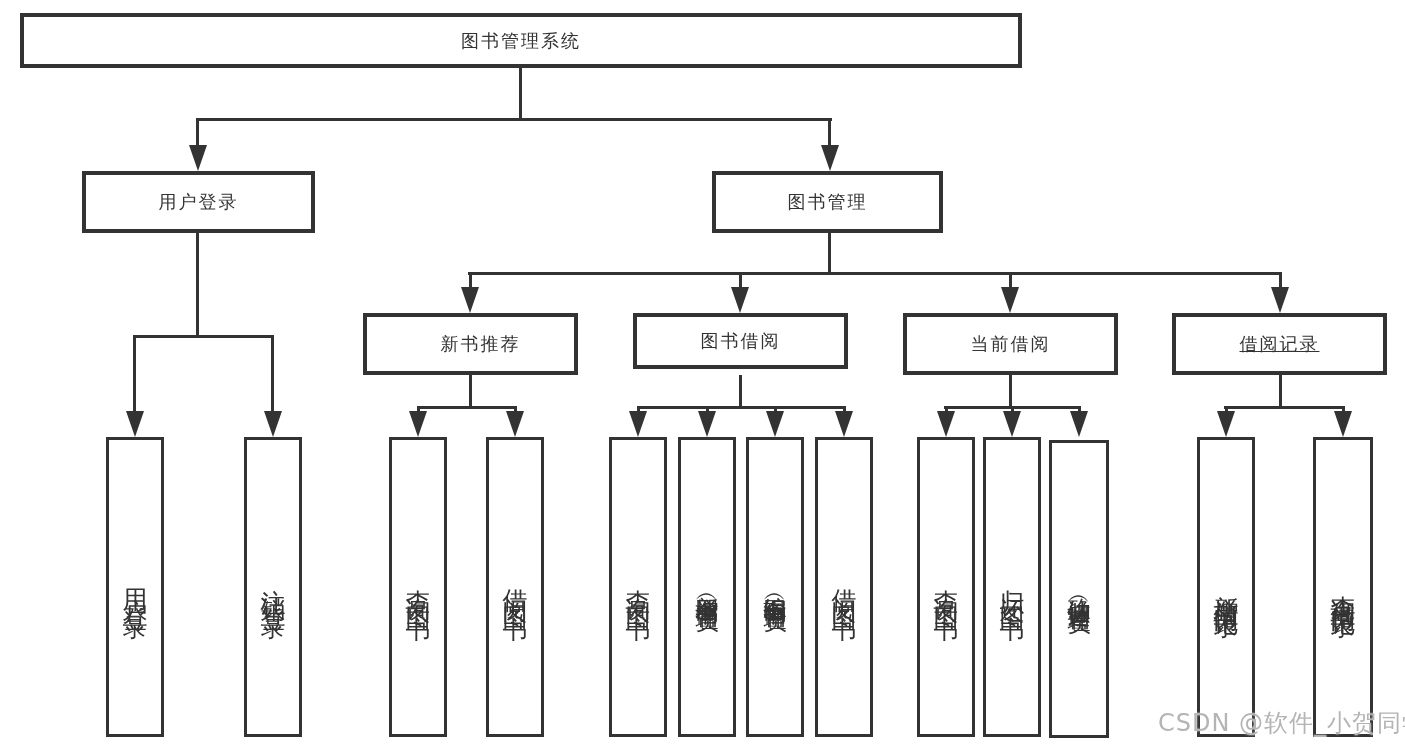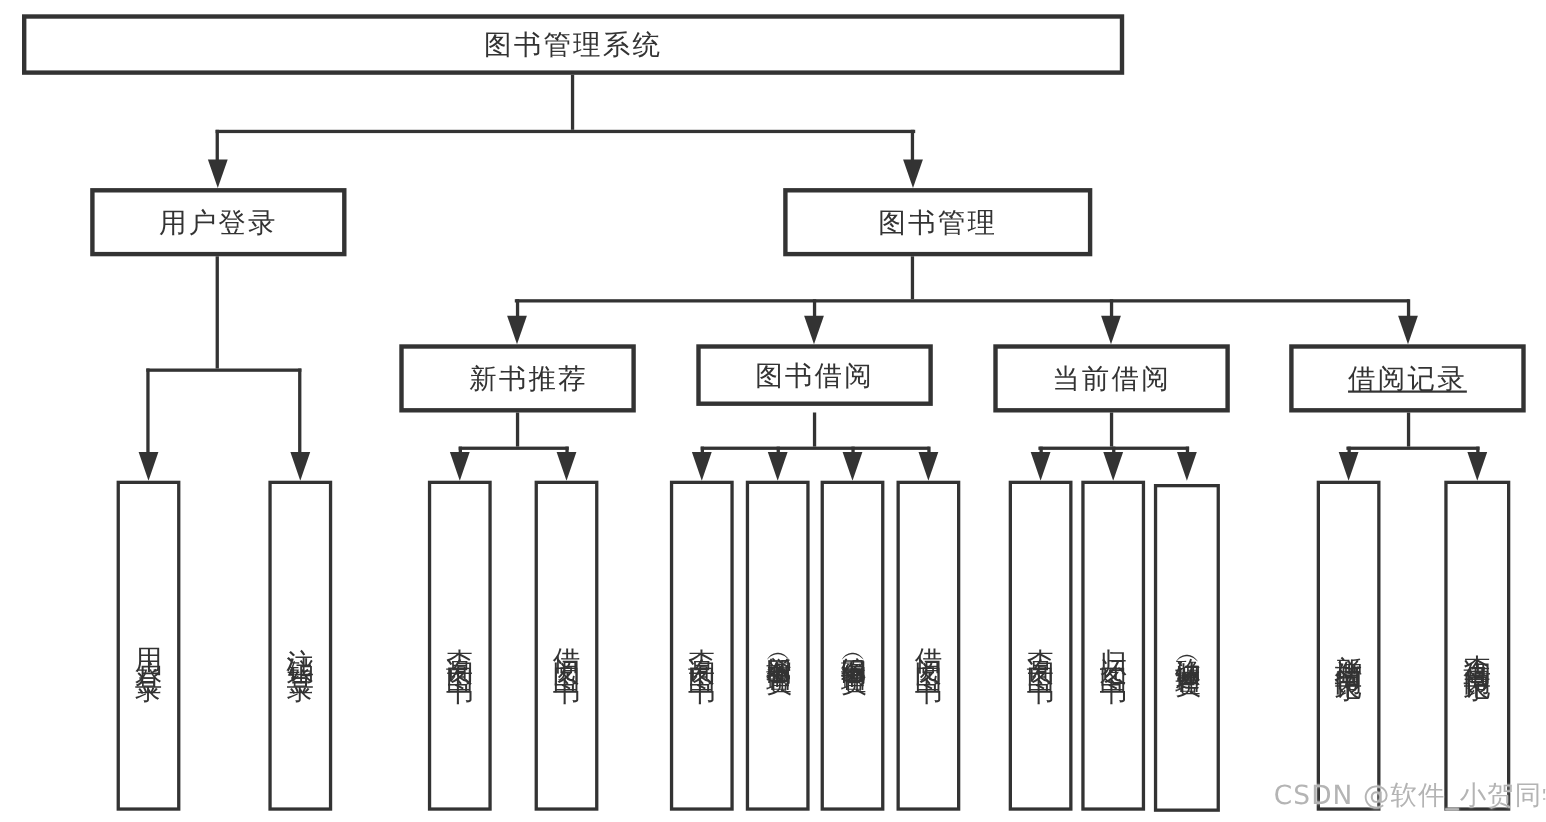--- a/index.html
+++ b/index.html
@@ -12,21 +12,21 @@
     overflow:hidden;
   }
   .box {
     position:absolute; box-sizing:border-box;
     background:#ffffff;
     border:4px solid var(--line,#333333);
     display:flex; align-items:center; justify-content:center;
     text-align:center;
   }
   .box.l4 { border-width:3px; }
-  .hlabel { font-size:25px; letter-spacing:2px; white-space:nowrap; }
+  .hlabel { font-size:18px; letter-spacing:2px; white-space:nowrap; }
   .vtext {
     writing-mode:vertical-rl; text-orientation:mixed;
     font-size:25px; line-height:1; letter-spacing:9px;
   }
   .vtext.tight { font-size:23px; letter-spacing:2px; }
   .vline { position:absolute; width:3px; background:var(--line,#333333); }
   .hline { position:absolute; height:3px; background:var(--line,#333333); }
   .arr {
     position:absolute; width:0; height:0;
     border-left:9px solid transparent;
@@ -52,21 +52,21 @@
   <div class="vline" style="left:519px;top:68px;height:50px;"></div>
   <div class="hline" style="left:196px;top:118px;width:636px;"></div>
   <div class="vline" style="left:196px;top:118px;height:32px;"></div>
   <div class="arr" style="left:189px;top:145px;"></div>
   <div class="vline" style="left:828px;top:118px;height:32px;"></div>
   <div class="arr" style="left:821px;top:145px;"></div>
 
   <div class="box" style="left:82px;top:171px;width:233px;height:62px;">
     <span class="hlabel">用户登录</span>
   </div>
-  <div class="box" style="left:712px;top:171px;width:281px;height:62px;">
+  <div class="box" style="left:712px;top:171px;width:231px;height:62px;">
     <span class="hlabel">图书管理</span>
   </div>
 
   <div class="vline" style="left:196px;top:233px;height:102px;"></div>
   <div class="hline" style="left:133px;top:335px;width:141px;"></div>
   <div class="vline" style="left:133px;top:335px;height:80px;"></div>
   <div class="arr" style="left:126px;top:411px;"></div>
   <div class="vline" style="left:271px;top:335px;height:80px;"></div>
   <div class="arr" style="left:264px;top:411px;"></div>
 

